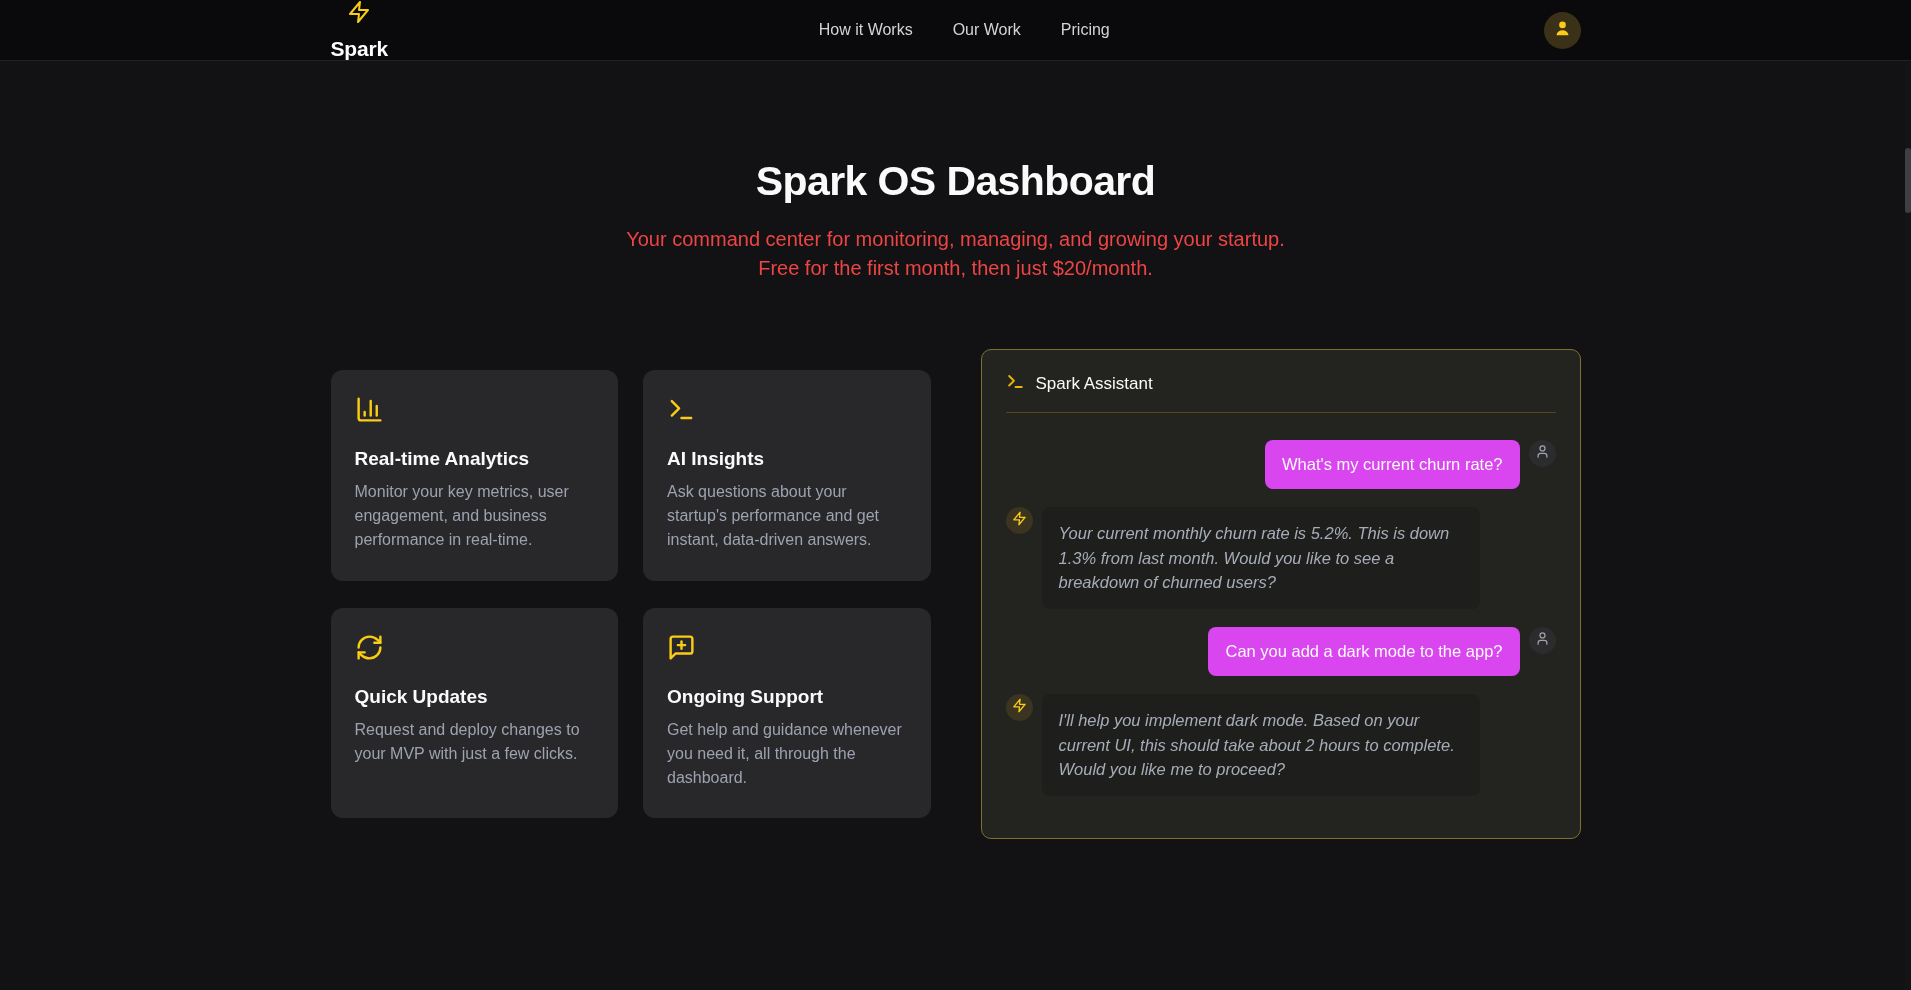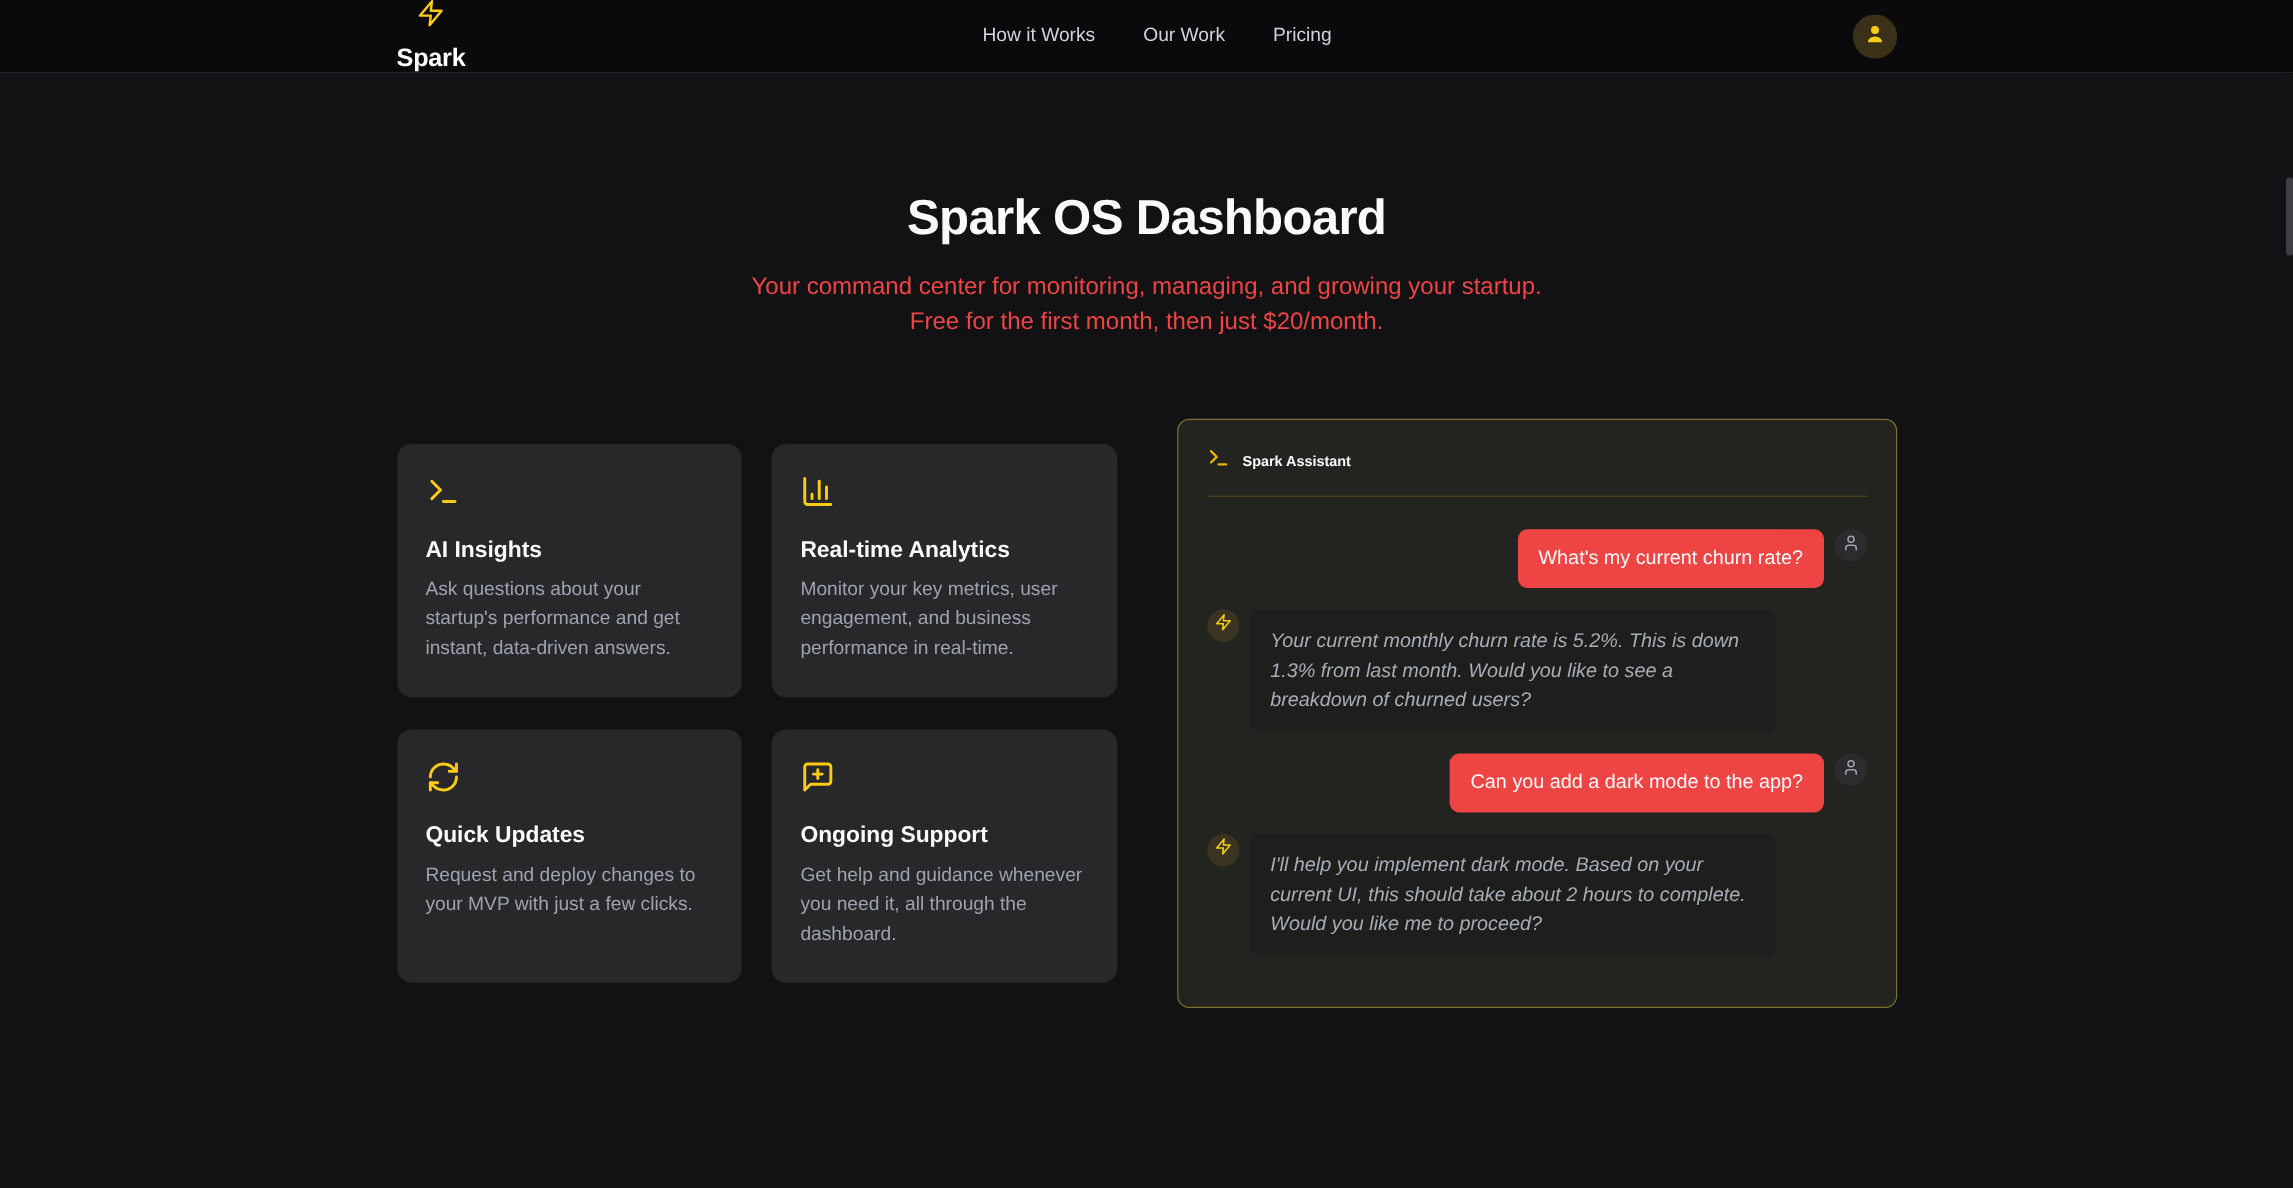--- a/index.html
+++ b/index.html
@@ -67,42 +67,42 @@
   
   .panel {
     width:600px; flex:0 0 600px;
     background:#232320;
     border:1px solid #80702f;
     border-radius:10px;
     padding:22px 24px 42px;
   }
   .panel-header { display:flex; align-items:center; gap:11px; }
   .panel-header svg { width:19px; height:19px; color:#eab308; }
-  .panel-title { font-size:12px; font-weight:700; color:#fafafa; }
+  .panel-title { font-size:17px; font-weight:400; color:#fafafa; }
   .panel-divider { margin-top:17px; border-bottom:1px solid #55491f; }
   .messages { margin-top:27px; display:flex; flex-direction:column; gap:18px; }
 
   .msg-row { display:flex; gap:9px; }
   .msg-row.user { justify-content:flex-end; }
   .msg-row.assistant { justify-content:flex-start;font-style:italic; }
 
   .m-avatar {
     width:27px; height:27px; border-radius:50%; flex:0 0 27px;
     display:flex; align-items:center; justify-content:center;
   }
   .m-avatar.user-av { background:#2c2c2e; }
   .m-avatar.user-av svg { width:15px; height:15px; color:#9ca3af; }
   .m-avatar.bot-av { background:#3a3420; }
   .m-avatar.bot-av svg { width:15px; height:15px; color:#facc15; }
 
   .bubble {
     border-radius:8px; padding:12px 17px;
     font-size:16.5px; line-height:1.5;
   }
-  .bubble.user-b { background:#ef4444; color:#fafafa; max-width:440px; }
+  .bubble.user-b { background:#d946ef; color:#fafafa; max-width:440px; }
   .bubble.bot-b  { background:#1e1e1d; color:#a6adb8; max-width:438px; padding:14px 17px; }
 
   
   .scrollbar-track {
     position:absolute; top:62px; right:0; width:6px; bottom:0;
     background:#141416;
   }
   .scrollbar-thumb {
     position:absolute; top:148px; right:0; width:6px; height:65px;
     background:#3f3f43; border-radius:3px; cursor:pointer;
@@ -142,39 +142,39 @@
   <p class="sub">Your command center for monitoring, managing, and growing your startup. Free for the first month, then just $20/month.</p>
 </section>
 
 <div class="content">
 
   <div class="cards">
 
     <div class="card">
       <span class="card-icon">
         <svg viewBox="0 0 24 24" fill="none" stroke="currentColor" stroke-width="2" stroke-linecap="round" stroke-linejoin="round">
-            <polyline points="4 17 10 11 4 5"></polyline>
-            <line x1="12" y1="19" x2="20" y2="19"></line>
-          </svg>
-      </span>
-      <h3>AI Insights</h3>
-      <p>Ask questions about your startup's performance and get instant, data-driven answers.</p>
-    </div>
-
-    <div class="card">
-      <span class="card-icon">
-        <svg viewBox="0 0 24 24" fill="none" stroke="currentColor" stroke-width="2" stroke-linecap="round" stroke-linejoin="round">
             <path d="M3 3v16a2 2 0 0 0 2 2h16"></path>
             <path d="M8 17v-3"></path>
             <path d="M13 17V5"></path>
             <path d="M18 17V9"></path>
           </svg>
       </span>
       <h3>Real-time Analytics</h3>
       <p>Monitor your key metrics, user engagement, and business performance in real-time.</p>
+    </div>
+
+    <div class="card">
+      <span class="card-icon">
+        <svg viewBox="0 0 24 24" fill="none" stroke="currentColor" stroke-width="2" stroke-linecap="round" stroke-linejoin="round">
+            <polyline points="4 17 10 11 4 5"></polyline>
+            <line x1="12" y1="19" x2="20" y2="19"></line>
+          </svg>
+      </span>
+      <h3>AI Insights</h3>
+      <p>Ask questions about your startup's performance and get instant, data-driven answers.</p>
     </div>
 
     <div class="card">
       <span class="card-icon">
         <svg viewBox="0 0 24 24" fill="none" stroke="currentColor" stroke-width="2" stroke-linecap="round" stroke-linejoin="round">
             <path d="M3 12a9 9 0 0 1 9-9 9.75 9.75 0 0 1 6.74 2.74L21 8"></path>
             <path d="M21 3v5h-5"></path>
             <path d="M21 12a9 9 0 0 1-9 9 9.75 9.75 0 0 1-6.74-2.74L3 16"></path>
             <path d="M8 16H3v5"></path>
           </svg>

